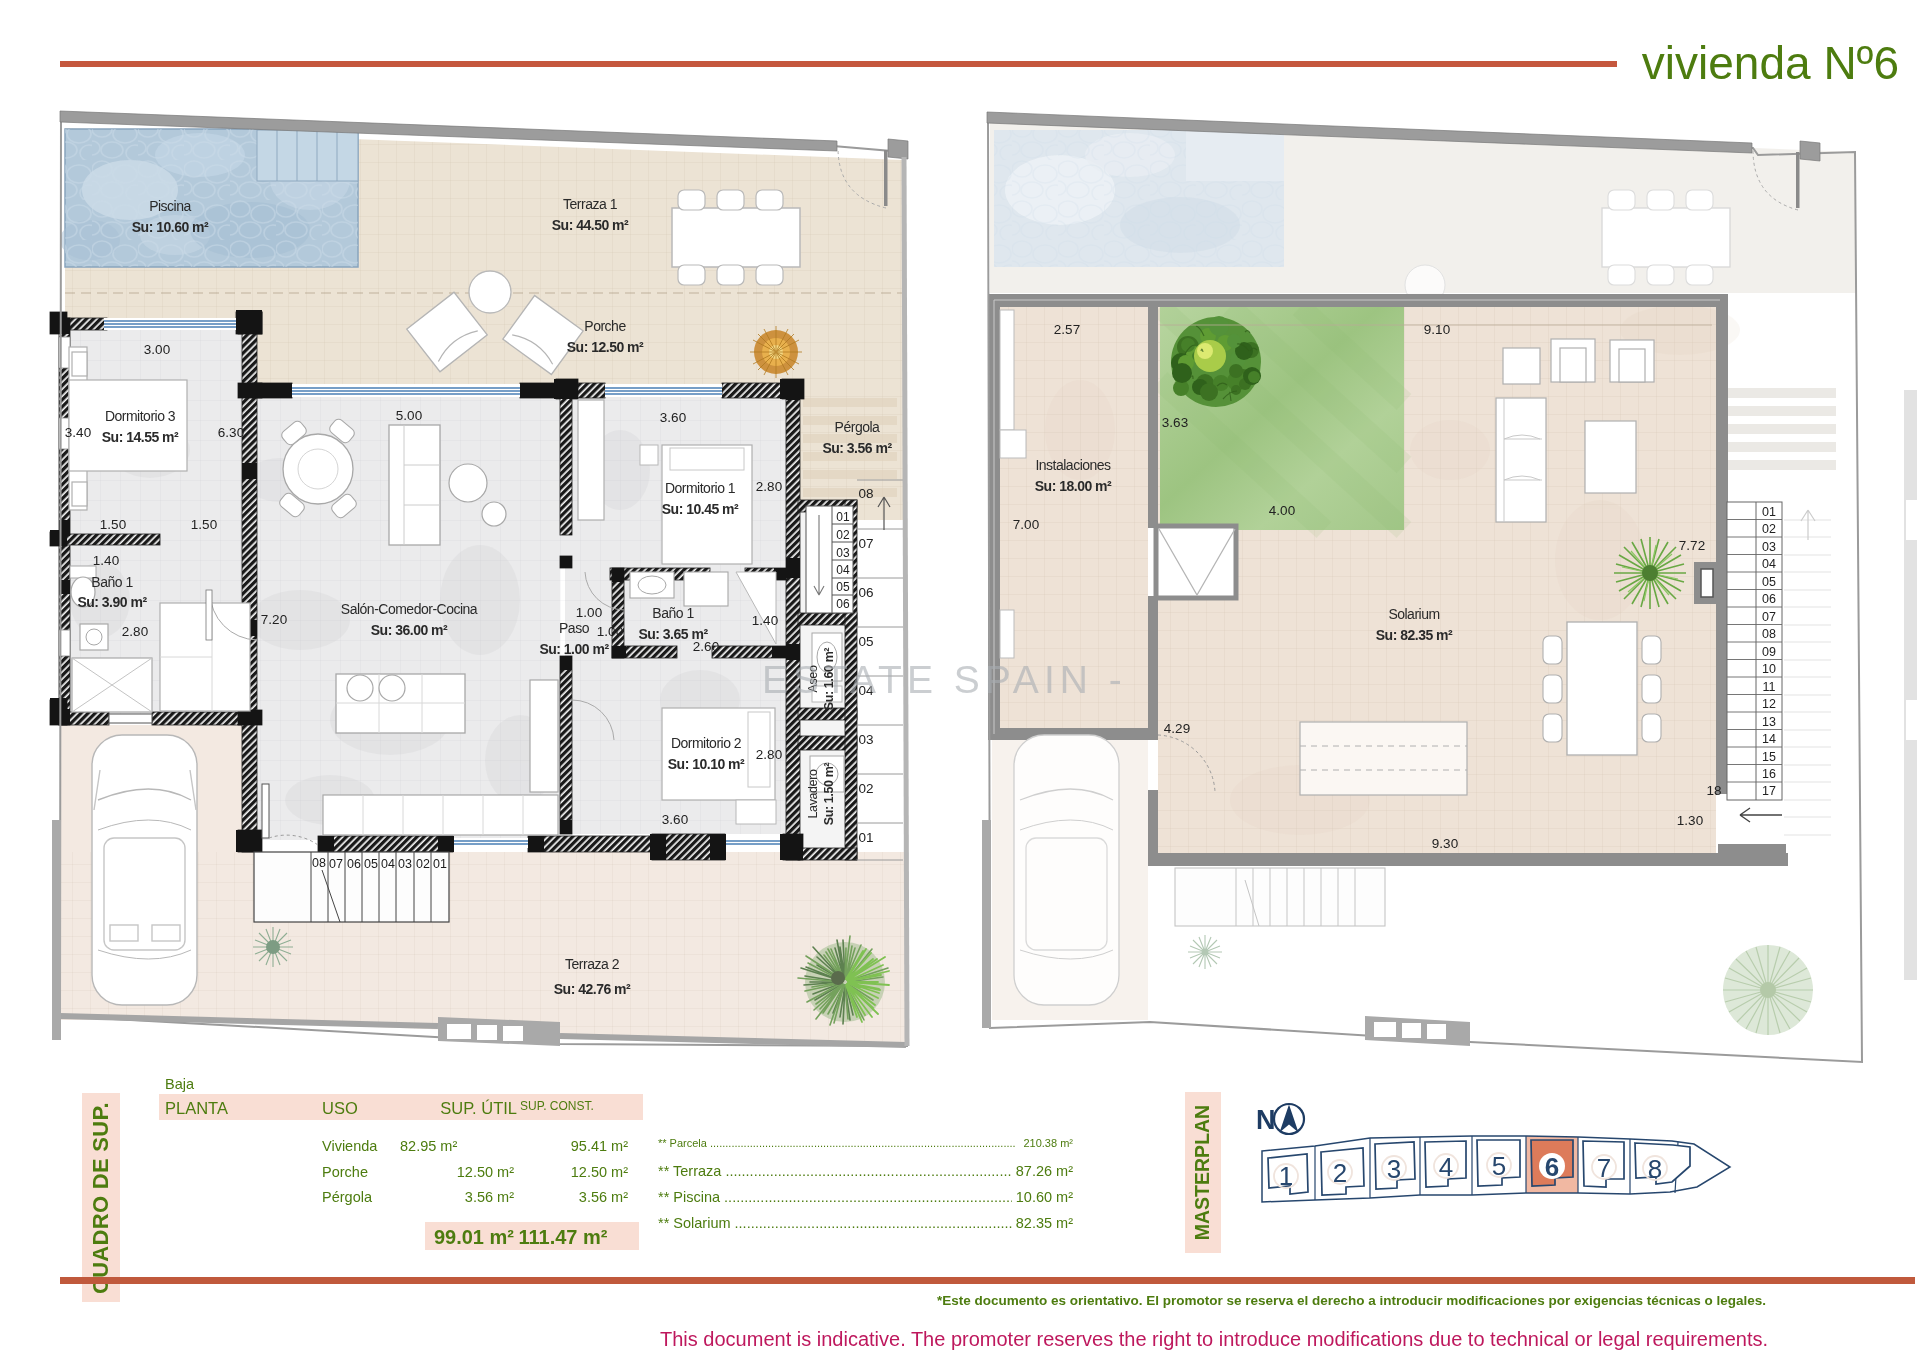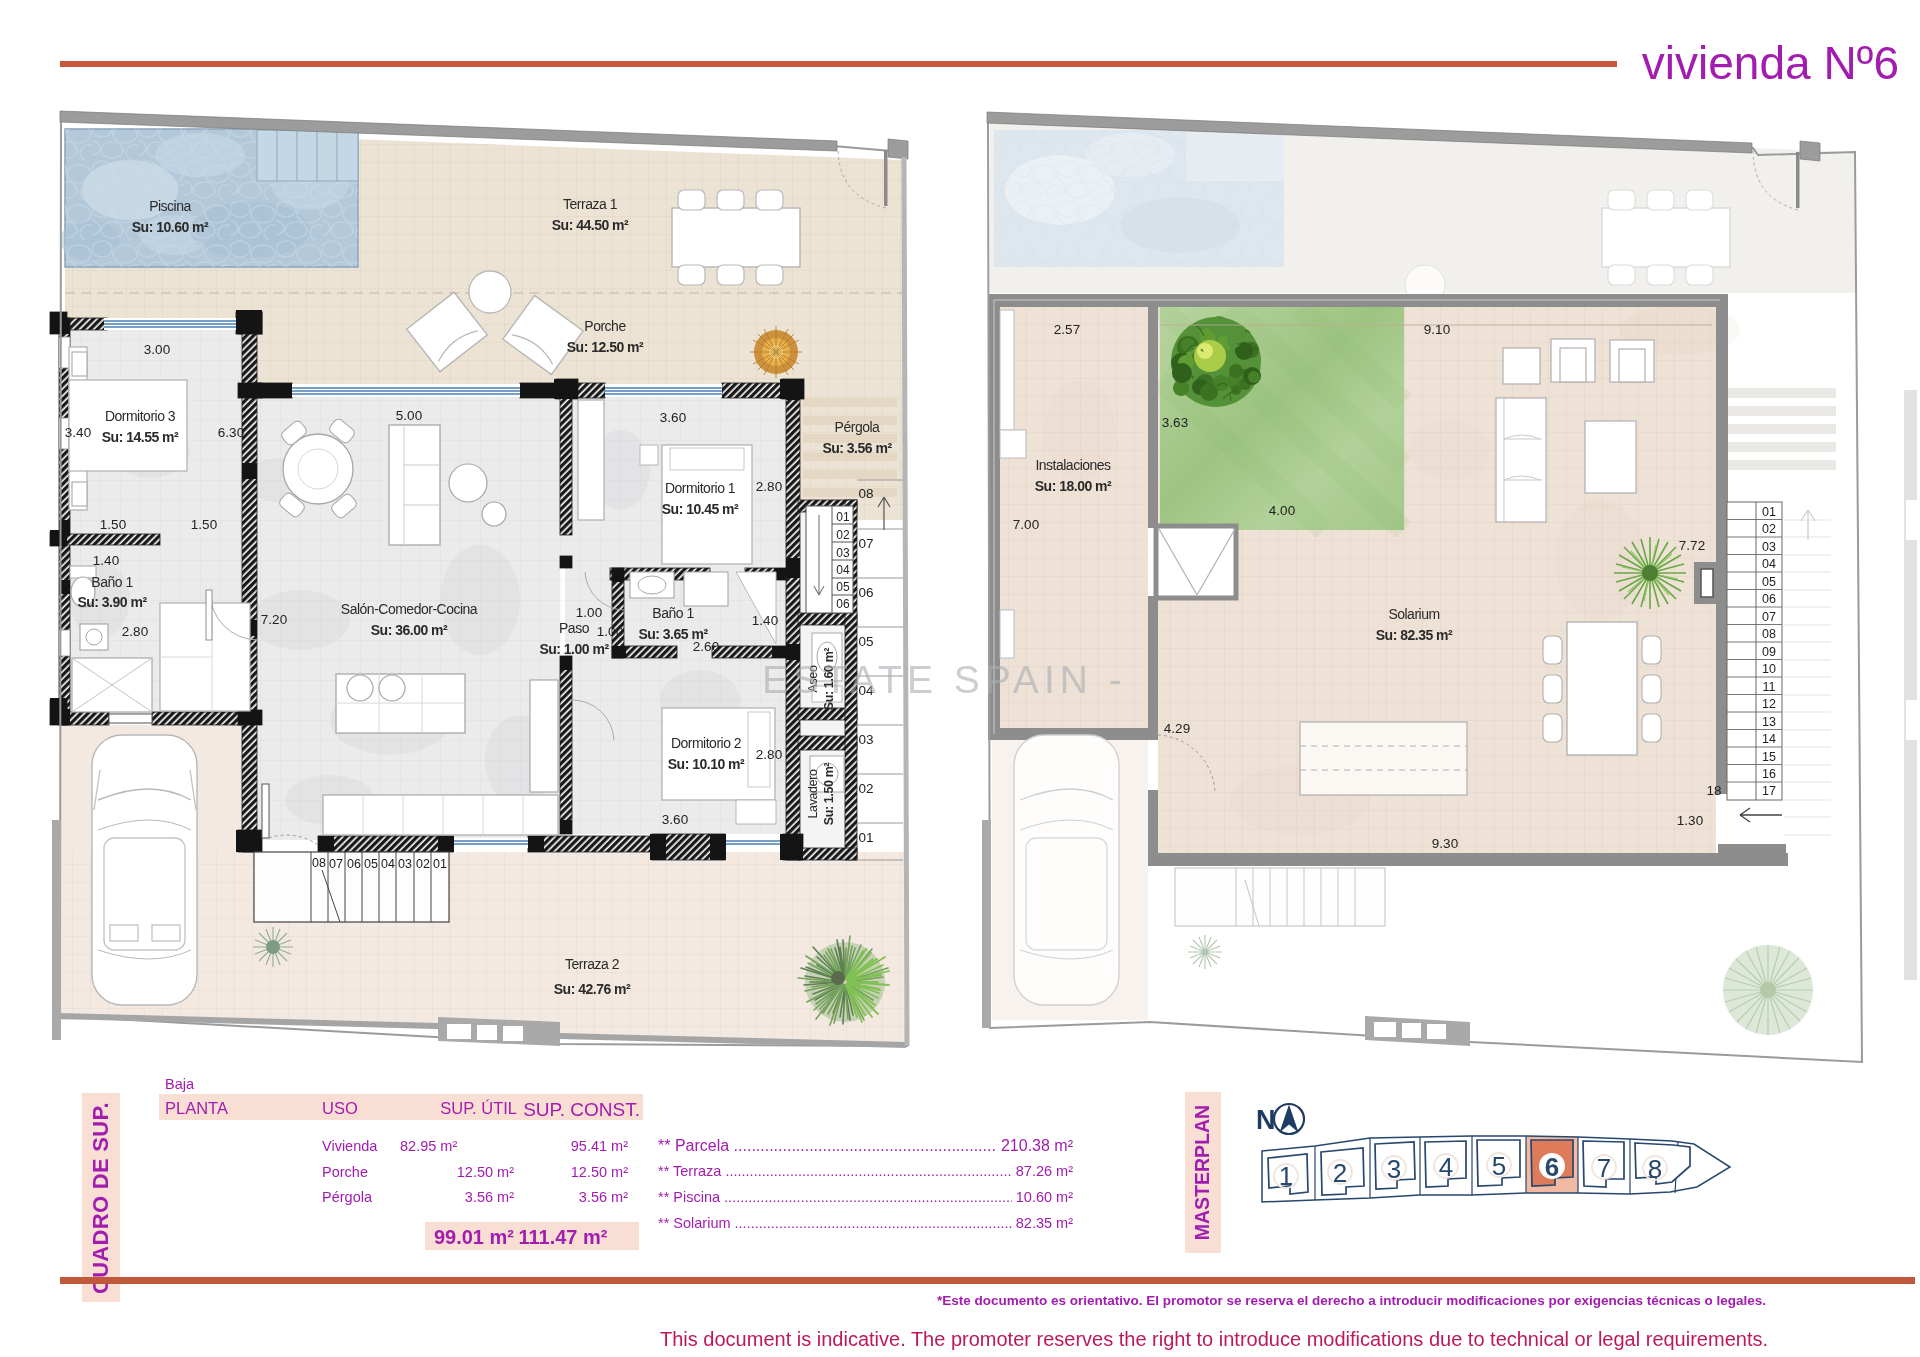--- a/index.html
+++ b/index.html
@@ -1,19 +1,19 @@
 <!DOCTYPE html>
 <html><head>
 <meta charset="utf-8">
 <style>
   html,body{margin:0;padding:0;background:#fff;}
   body{width:1920px;height:1357px;position:relative;overflow:hidden;
        font-family:"Liberation Sans", sans-serif;}
   .abs{position:absolute;}
-  .navy{color:#a21caf;}
+  .navy{color:#4d7c0f;}
   .pink{background:#f9ded4;}
 </style>
 </head>
 <body>
 
 <div class="abs" style="left:60px;top:61px;width:1557px;height:6px;background:#c5573d;"></div>
 
 <div class="abs navy" style="left:1630px;top:36px;width:269px;text-align:right;font-size:46px;">vivienda Nº6</div>
 
 <svg class="abs" style="left:0;top:0;" width="1920" height="1357" viewBox="0 0 1920 1357">
@@ -769,38 +769,38 @@
 
 <div class="abs pink" style="left:82px;top:1093px;width:38px;height:209px;"></div>
 <div class="abs navy" style="left:82px;top:1093px;width:38px;height:209px;display:flex;align-items:center;justify-content:center;">
   <span style="transform:rotate(-90deg);white-space:nowrap;font-weight:bold;font-size:22px;letter-spacing:0.3px;">CUADRO DE SUP.</span>
 </div>
 
 <div class="abs pink" style="left:159px;top:1094px;width:484px;height:26px;"></div>
 <div class="abs navy" style="left:165px;top:1099px;font-size:16.5px;">PLANTA</div>
 <div class="abs navy" style="left:322px;top:1099px;font-size:16.5px;">USO</div>
 <div class="abs navy" style="left:400px;top:1099px;width:117px;text-align:right;font-size:16.5px;">SUP. ÚTIL</div>
-<div class="abs navy" style="left:520px;top:1099px;width:120px;text-align:right;font-size:19px;">SUP. CONST.</div>
+<div class="abs navy" style="left:520px;top:1099px;width:120px;font-size:12px;">SUP. CONST.</div>
 
 <div class="abs navy" style="left:165px;top:1076px;font-size:14.5px;">Baja</div>
 <div class="abs navy" style="left:322px;top:1138px;font-size:14.5px;">Vivienda</div>
 <div class="abs navy" style="left:400px;top:1138px;width:114px;text-align:left;font-size:14.5px;">82.95 m²</div>
 <div class="abs navy" style="left:500px;top:1138px;width:128px;text-align:right;font-size:14.5px;">95.41 m²</div>
 <div class="abs navy" style="left:322px;top:1164px;font-size:14.5px;">Porche</div>
 <div class="abs navy" style="left:400px;top:1164px;width:114px;text-align:right;font-size:14.5px;">12.50 m²</div>
 <div class="abs navy" style="left:500px;top:1164px;width:128px;text-align:right;font-size:14.5px;">12.50 m²</div>
 <div class="abs navy" style="left:322px;top:1189px;font-size:14.5px;">Pérgola</div>
 <div class="abs navy" style="left:400px;top:1189px;width:114px;text-align:right;font-size:14.5px;">3.56 m²</div>
 <div class="abs navy" style="left:500px;top:1189px;width:128px;text-align:right;font-size:14.5px;">3.56 m²</div>
 
 <div class="abs pink" style="left:425px;top:1222px;width:214px;height:28px;"></div>
 <div class="abs navy" style="left:380px;top:1226px;width:134px;text-align:right;font-size:20px;font-weight:bold;">99.01 m²</div>
 <div class="abs navy" style="left:500px;top:1226px;width:126px;text-align:center;font-size:20px;font-weight:bold;">111.47 m²</div>
 
-<div class="abs navy" style="left:658px;top:1137px;width:415px;font-size:16px;display:flex;">
+<div class="abs navy" style="left:658px;top:1137px;width:415px;font-size:11px;display:flex;">
   <span style="white-space:nowrap;">** Parcela&nbsp;</span>
     <span style="flex:1;overflow:hidden;white-space:nowrap;">....................................................................................................</span>
     <span style="white-space:nowrap;">&nbsp;210.38 m²</span>
 </div>
 <div class="abs navy" style="left:658px;top:1163px;width:415px;font-size:14.5px;display:flex;">
   <span style="white-space:nowrap;">** Terraza&nbsp;</span>
     <span style="flex:1;overflow:hidden;white-space:nowrap;">....................................................................................................</span>
     <span style="white-space:nowrap;">&nbsp;87.26 m²</span>
 </div>
 <div class="abs navy" style="left:658px;top:1189px;width:415px;font-size:14.5px;display:flex;">

